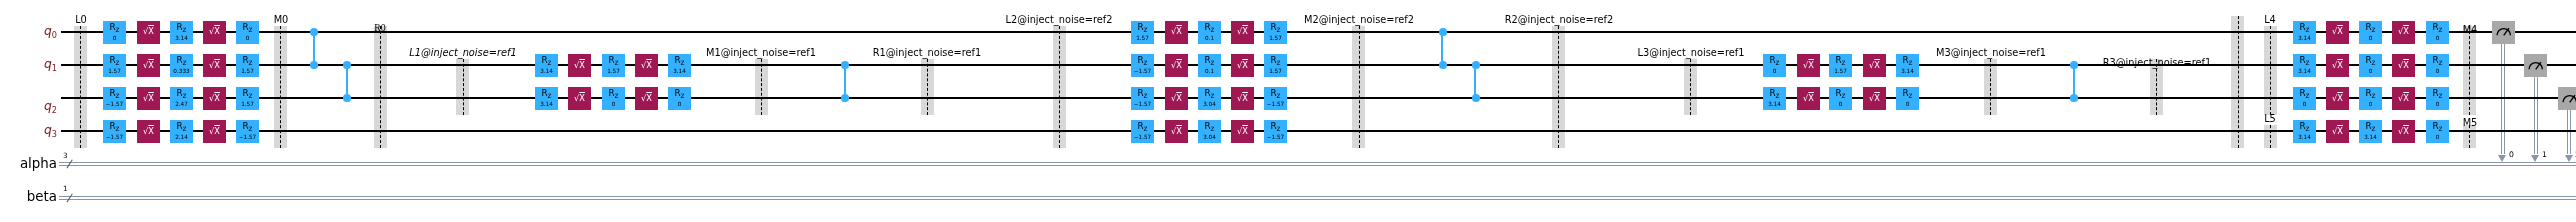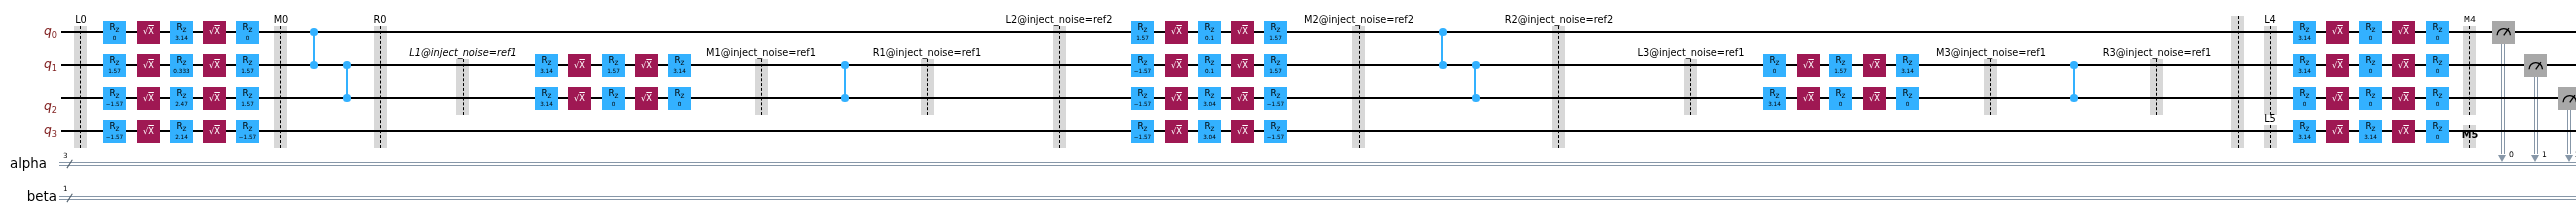--- a/index.html
+++ b/index.html
@@ -42,36 +42,36 @@
   <div id="circuit">
       <div class="qwire" style="left: 61px; top: 31px; width: 2596px; background: rgb(0, 0, 0);"></div>
       <div class="qlabel" style="top: 23px;"><i>q</i><sub>0</sub></div>
       <div class="qwire" style="left: 61px; top: 64px; width: 2596px; background: rgb(0, 0, 0);"></div>
       <div class="qlabel" style="top: 56px;"><i>q</i><sub>1</sub></div>
       <div class="qwire" style="left: 61px; top: 97px; width: 2596px; background: rgb(0, 0, 0);"></div>
       <div class="qlabel" style="top: 98px;"><i>q</i><sub>2</sub></div>
       <div class="qwire" style="left: 61px; top: 130px; width: 2596px; background: rgb(0, 0, 0);"></div>
       <div class="qlabel" style="top: 122px;"><i>q</i><sub>3</sub></div>
       <div class="cwire" style="left: 59px; top: 162px; width: 2597px;"></div>
-      <div class="clabel" style="top: 156px; text-align: center;">alpha</div>
+      <div class="clabel" style="top: 156px;">alpha</div>
       <div class="slash" style="left: 69px; top: 159px;"></div>
       <div class="regsize" style="left: 63px; top: 151px;">3</div>
       <div class="cwire" style="left: 59px; top: 196px; width: 2597px;"></div>
       <div class="clabel" style="top: 189px;">beta</div>
       <div class="slash" style="left: 69px; top: 193px;"></div>
       <div class="regsize" style="left: 63px; top: 184px;">1</div>
       <div class="barrier-band" style="left: 74px; top: 26px; height: 122px;"></div>
       <div class="barrier-dash" style="left: 80px; top: 26px; height: 122px;"></div>
       <div class="barrier-label" style="left: 81px; top: 14px;">L0</div>
       <div class="barrier-band" style="left: 274px; top: 26px; height: 122px;"></div>
       <div class="barrier-dash" style="left: 280px; top: 26px; height: 122px;"></div>
       <div class="barrier-label" style="left: 281px; top: 14px;">M0</div>
       <div class="barrier-band" style="left: 374px; top: 26px; height: 122px;"></div>
       <div class="barrier-dash" style="left: 380px; top: 26px; height: 122px;"></div>
-      <div class="barrier-label" style="left: 380px; top: 14px;">R0</div>
+      <div class="barrier-label" style="left: 380px; top: 22px; font-family: Liberation Serif, serif;">R0</div>
       <div class="barrier-band" style="left: 456px; top: 59px; height: 56px;"></div>
       <div class="barrier-dash" style="left: 463px; top: 59px; height: 56px;"></div>
       <div class="barrier-label" style="left: 463px; top: 47px; font-style: italic;">L1@inject_noise=ref1</div>
       <div class="barrier-band" style="left: 755px; top: 59px; height: 56px;"></div>
       <div class="barrier-dash" style="left: 761px; top: 59px; height: 56px;"></div>
       <div class="barrier-label" style="left: 761px; top: 47px;">M1@inject_noise=ref1</div>
       <div class="barrier-band" style="left: 921px; top: 59px; height: 56px;"></div>
       <div class="barrier-dash" style="left: 927px; top: 59px; height: 56px;"></div>
       <div class="barrier-label" style="left: 927px; top: 47px;">R1@inject_noise=ref1</div>
       <div class="barrier-band" style="left: 1053px; top: 26px; height: 122px;"></div>
@@ -84,35 +84,35 @@
       <div class="barrier-dash" style="left: 1558px; top: 26px; height: 122px;"></div>
       <div class="barrier-label" style="left: 1559px; top: 14px;">R2@inject_noise=ref2</div>
       <div class="barrier-band" style="left: 1684px; top: 59px; height: 56px;"></div>
       <div class="barrier-dash" style="left: 1690px; top: 59px; height: 56px;"></div>
       <div class="barrier-label" style="left: 1691px; top: 47px;">L3@inject_noise=ref1</div>
       <div class="barrier-band" style="left: 1984px; top: 59px; height: 56px;"></div>
       <div class="barrier-dash" style="left: 1990px; top: 59px; height: 56px;"></div>
       <div class="barrier-label" style="left: 1991px; top: 47px;">M3@inject_noise=ref1</div>
       <div class="barrier-band" style="left: 2150px; top: 59px; height: 56px;"></div>
       <div class="barrier-dash" style="left: 2156px; top: 59px; height: 56px;"></div>
-      <div class="barrier-label" style="left: 2157px; top: 47px;">R3@inject_noise=ref1</div>
+      <div class="barrier-label" style="left: 2157px; top: 57px;">R3@inject_noise=ref1</div>
       <div class="barrier-band" style="left: 2231px; top: 15.5px; height: 132px;"></div>
       <div class="barrier-dash" style="left: 2238px; top: 15.5px; height: 132px;"></div>
       <div class="barrier-band" style="left: 2264px; top: 26px; height: 89px;"></div>
       <div class="barrier-dash" style="left: 2270px; top: 26px; height: 89px;"></div>
       <div class="barrier-label" style="left: 2270px; top: 14px;">L4</div>
       <div class="barrier-band" style="left: 2264px; top: 125px; height: 23px;"></div>
       <div class="barrier-dash" style="left: 2270px; top: 125px; height: 23px;"></div>
       <div class="barrier-label" style="left: 2270px; top: 113px;">L5</div>
       <div class="barrier-band" style="left: 2463px; top: 26px; height: 89px;"></div>
       <div class="barrier-dash" style="left: 2469px; top: 26px; height: 89px;"></div>
-      <div class="barrier-label" style="left: 2470px; top: 14px; font-family: Liberation Mono, monospace;">M4</div>
+      <div class="barrier-label" style="left: 2470px; top: 24px;">M4</div>
       <div class="barrier-band" style="left: 2463px; top: 125px; height: 23px;"></div>
       <div class="barrier-dash" style="left: 2469px; top: 125px; height: 23px;"></div>
-      <div class="barrier-label" style="left: 2470px; top: 129px; font-weight: bold;">M5</div>
+      <div class="barrier-label" style="left: 2470px; top: 117px;">M5</div>
       <div class="gate rz" style="left: 103px; top: 20.6px; background: rgb(51, 177, 255); color: rgb(0, 0, 0);">
         <div class="glabel">R<sub>Z</sub></div>
         <div class="gangle">0</div>
       </div>
       <div class="gate rz" style="left: 103px; top: 54px; background: rgb(51, 177, 255); color: rgb(0, 0, 0);">
         <div class="glabel">R<sub>Z</sub></div>
         <div class="gangle">1.57</div>
       </div>
       <div class="gate rz" style="left: 103px; top: 87px; background: rgb(51, 177, 255); color: rgb(0, 0, 0);">
         <div class="glabel">R<sub>Z</sub></div>

